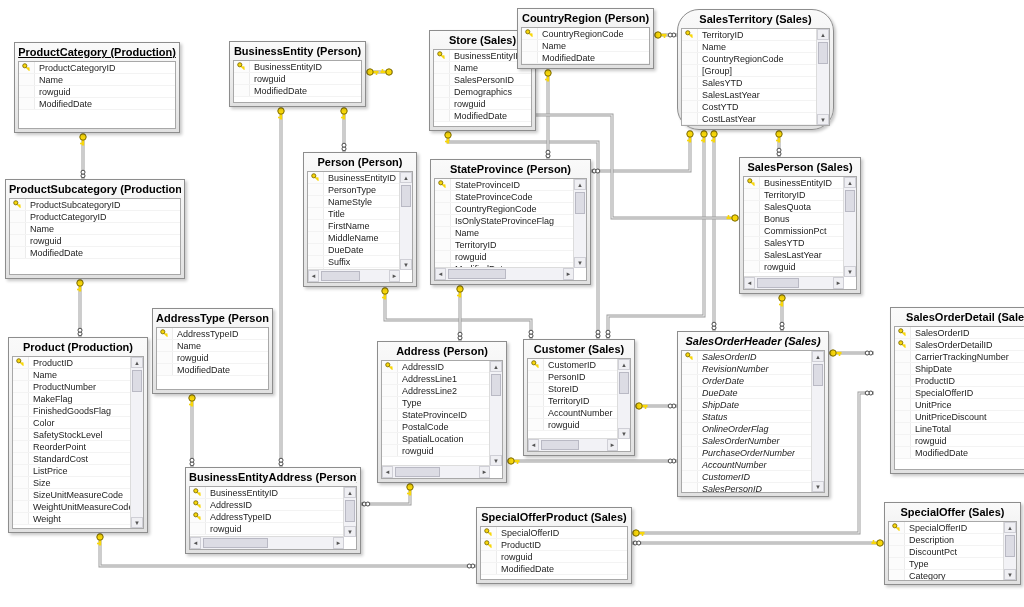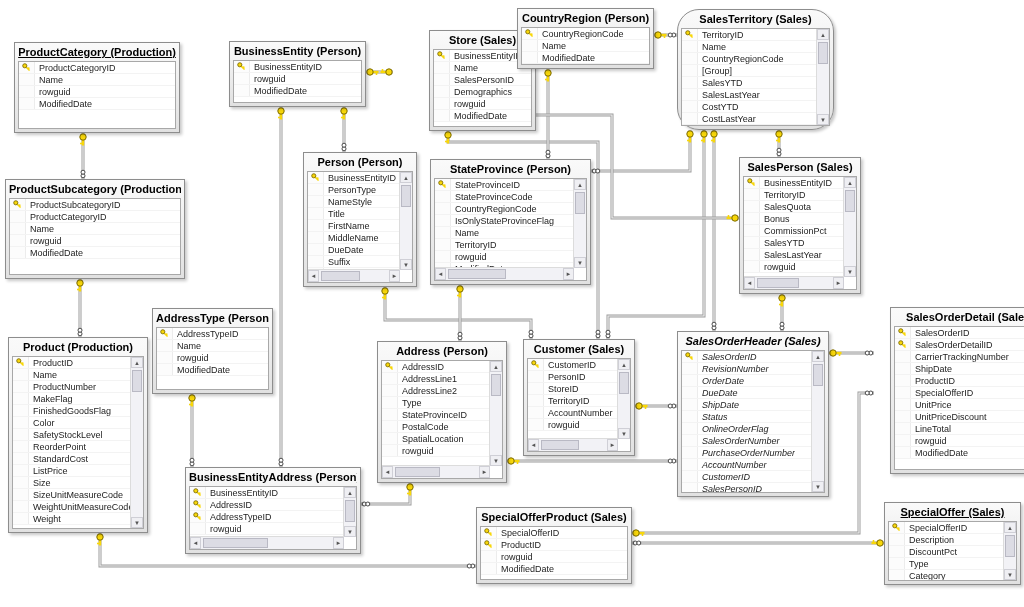--- a/index.html
+++ b/index.html
@@ -1117,21 +1117,21 @@
             <div class="keycell"></div>
             <span class="colname">rowguid</span>
           </div>
           <div class="row">
             <div class="keycell"></div>
             <span class="colname">ModifiedDate</span>
           </div>
         </div>
       </div>
     </div>
-    <div class="tbl" style="left: 884px; top: 502px; width: 137px; height: 83px; text-decoration: underline;">
+    <div class="tbl" style="left: 884px; top: 502px; width: 137px; height: 83px;">
       <div class="tbl-title">SpecialOffer (Sales)</div>
       <div class="tbl-body has-v">
         <div class="rows">
           <div class="row">
             <div class="keycell">
               <svg width="9" height="9" viewBox="0 0 10 10">
                 <path d="M4.6 4.6 L8.4 8.4 M6.6 6.6 L8.2 5.2" stroke="#f8d70a" stroke-width="1.7" fill="none"></path>
                 <circle cx="3.1" cy="3.1" r="2.3" fill="#f8d70a" stroke="#7d6b00" stroke-width="1"></circle>
               </svg>
             </div>

